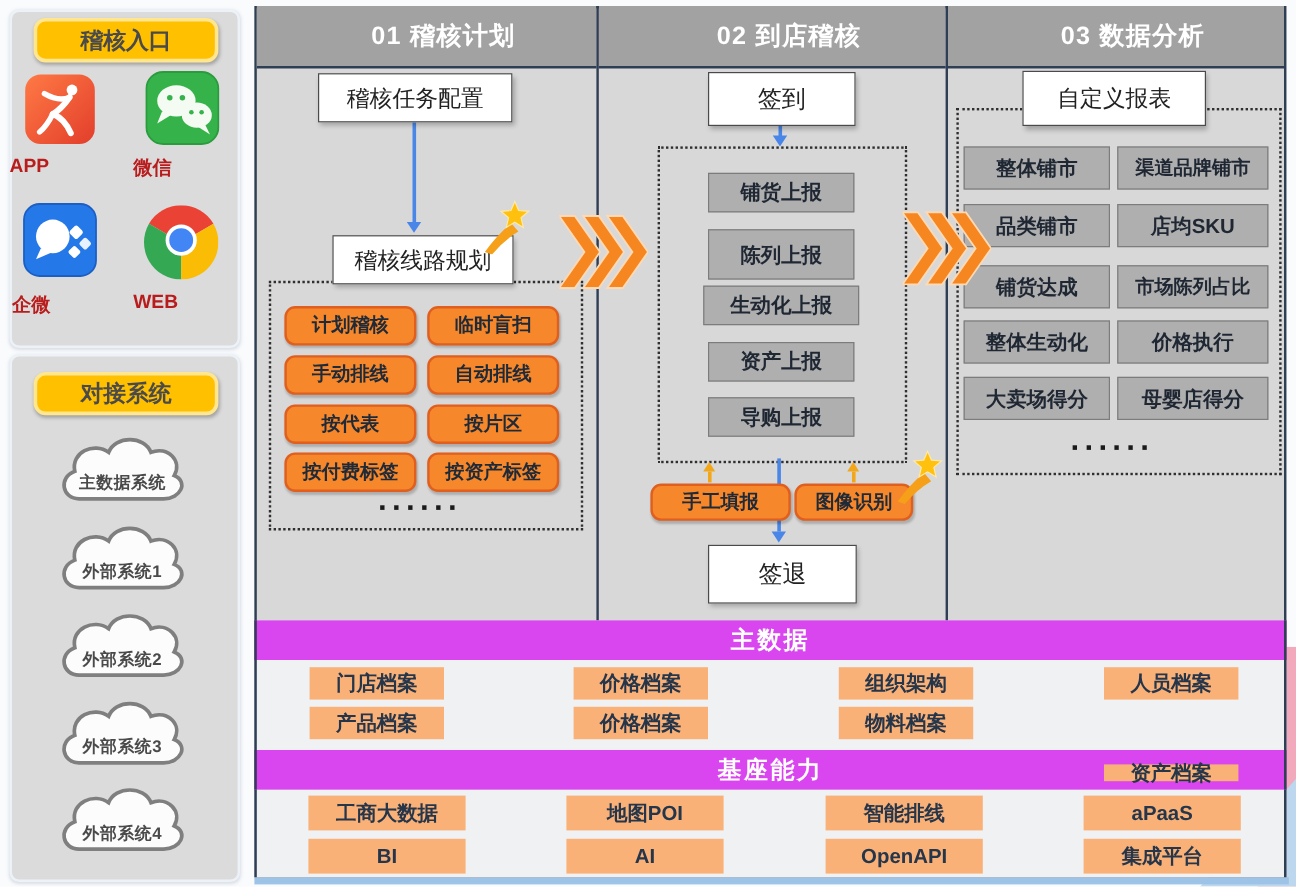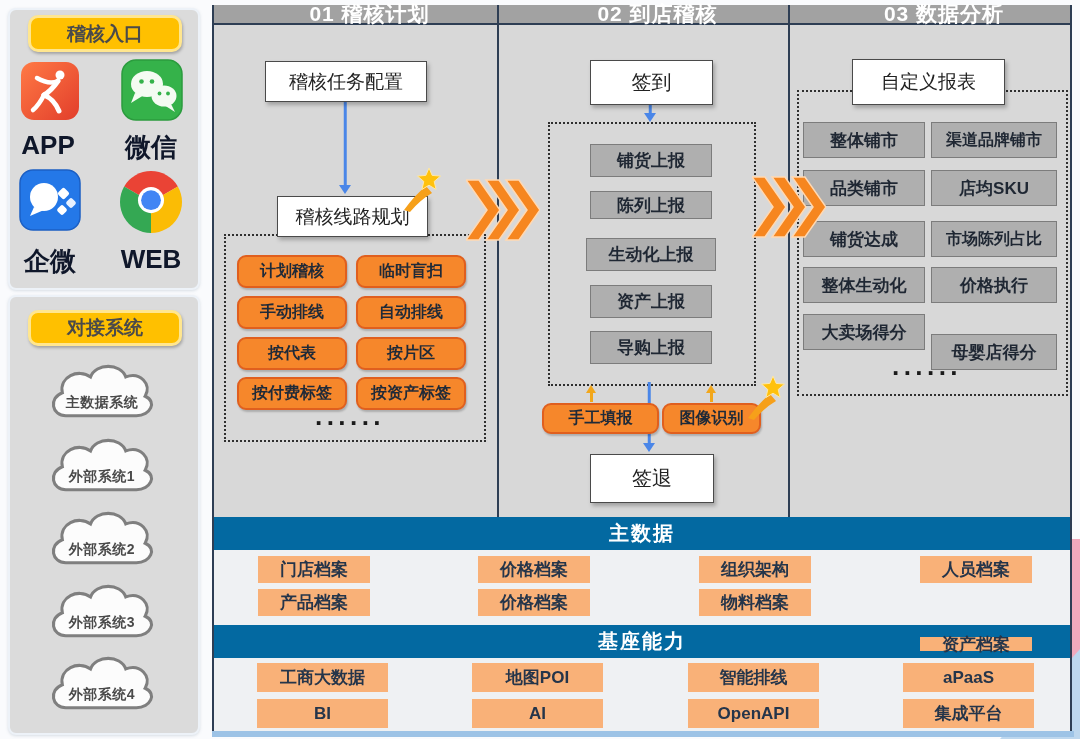--- a/index.html
+++ b/index.html
@@ -3,49 +3,49 @@
 <meta charset="utf-8">
 <style>
   html,body{margin:0;padding:0;background:#fff;}
   body{font-family:"Liberation Sans","DejaVu Sans",sans-serif;}
   #stage{position:relative;width:1080px;height:739px;background:#FAFBFD;overflow:hidden;}
 
   
   .side-panel{position:absolute;left:8px;background:#DBDBDB;border:2px solid #EDF2F8;border-radius:8px;box-shadow:0 1px 3px rgba(120,140,160,.25);}
   .badge{position:absolute;background:#FFC000;border:3px solid #FFE68F;border-radius:10px;color:#4A4A4A;font-weight:bold;font-size:19px;display:flex;align-items:center;justify-content:center;box-shadow:1px 2px 3px rgba(0,0,0,.25);}
   .app-cell{position:absolute;width:64px;text-align:center;}
-  .app-label{position:absolute;width:80px;text-align:center;font-size:26px;font-weight:bold;color:#0f172a;}
+  .app-label{position:absolute;width:80px;text-align:left;font-size:16px;font-weight:bold;color:#b91c1c;}
   .cloud{position:absolute;width:116px;height:74px;}
   .cloud svg{position:absolute;left:0;top:0;}
   .cloud-label{position:absolute;left:0;top:40px;width:100%;text-align:center;font-size:14px;font-weight:bold;color:#4A4A4A;letter-spacing:.5px;}
 
   
   #main{position:absolute;left:212px;top:5px;width:860px;height:726px;border:2px solid #2E3E54;background:#D8D8D8;box-sizing:border-box;}
-  .col-header{position:absolute;top:5px;height:20px;background:#A2A2A2;color:#FFFFFF;font-size:21px;font-weight:bold;display:flex;align-items:center;justify-content:center;border-bottom:2px solid #2E3E54;box-sizing:border-box;letter-spacing:1px;padding-left:28px;}
+  .col-header{position:absolute;top:5px;height:52px;background:#A2A2A2;color:#FFFFFF;font-size:21px;font-weight:bold;display:flex;align-items:center;justify-content:center;border-bottom:2px solid #2E3E54;box-sizing:border-box;letter-spacing:1px;padding-left:28px;}
   .col-sep{position:absolute;width:2px;background:#2E3E54;top:5px;height:512px;}
 
   .wbox{position:absolute;background:#FFFFFF;border:1.5px solid #4A4A4A;display:flex;align-items:center;justify-content:center;font-size:19px;color:#222222;box-shadow:2px 3px 4px rgba(0,0,0,.25);z-index:4;}
   .dashed{position:absolute;border:2px dotted #2F2F2F;z-index:1;}
   .obtn{position:absolute;background:#F6872B;border:2px solid #E05F1E;border-radius:9px;display:flex;align-items:center;justify-content:center;font-size:16px;font-weight:bold;color:#1F2A38;box-shadow:1px 2px 2px rgba(0,0,0,.2);z-index:3;box-sizing:border-box;}
   .gbox{position:absolute;background:#AFAFAF;border:1.5px solid #7C7C7C;display:flex;align-items:center;justify-content:center;font-size:17px;font-weight:600;color:#1F2733;box-sizing:border-box;z-index:3;}
   .dots{position:absolute;font-size:26px;font-weight:bold;color:#1A1A1A;letter-spacing:3px;z-index:2;line-height:10px;}
 
   
   .varrow{position:absolute;z-index:2;}
   .varrow .line{position:absolute;left:50%;transform:translateX(-50%);top:0;width:2.5px;background:#4A86E8;}
   .varrow .head{position:absolute;left:50%;transform:translateX(-50%);bottom:0;width:0;height:0;border-left:6px solid transparent;border-right:6px solid transparent;border-top:9px solid #4A86E8;}
   .uarrow{position:absolute;width:10px;z-index:2;}
   .uarrow .head{width:0;height:0;margin:0 auto;border-left:5px solid transparent;border-right:5px solid transparent;border-bottom:8px solid #F2A71B;}
   .uarrow .stem{width:3px;height:9px;margin:0 auto;background:#F2A71B;}
 
   .chev{position:absolute;z-index:6;}
   .star{position:absolute;z-index:7;}
 
   
-  .band{position:absolute;left:212px;width:860px;background:#0369a1;color:#FFFFFF;font-size:20px;font-weight:bold;display:flex;align-items:center;justify-content:center;box-sizing:border-box;border-left:2px solid #2E3E54;border-right:2px solid #2E3E54;letter-spacing:2px;z-index:5;}
+  .band{position:absolute;left:212px;width:860px;background:#d946ef;color:#FFFFFF;font-size:20px;font-weight:bold;display:flex;align-items:center;justify-content:center;box-sizing:border-box;border-left:2px solid #2E3E54;border-right:2px solid #2E3E54;letter-spacing:2px;z-index:5;}
   .band-body{position:absolute;left:212px;width:860px;background:#EFF1F3;box-sizing:border-box;border-left:2px solid #2E3E54;border-right:2px solid #2E3E54;z-index:4;}
   .peach{position:absolute;background:#F9B178;display:flex;align-items:center;justify-content:center;font-size:17px;font-weight:bold;color:#25354A;z-index:6;}
 
   .decor{position:absolute;z-index:0;}
 </style>
 </head>
 <body>
 
 <div id="stage">
 
@@ -189,21 +189,21 @@
     <polygon points="40,2 53,2 74,32 53,62 40,62 61,32" fill="#F6861F" stroke="#FFD9B3" stroke-width="1.5"></polygon>
   </svg>
 
   <div class="wbox" style="left:590px;top:60px;width:121px;height:43px;font-size:20px;">签到</div>
   <div class="varrow" style="left:644px;top:103px;width:12px;height:19px;">
     <div class="line" style="height:11px;"></div>
       <div class="head"></div>
   </div>
   <div class="dashed" style="left:548px;top:122px;width:204px;height:260px;"></div>
   <div class="gbox" style="left:590px;top:144px;width:122px;height:33px;">铺货上报</div>
-  <div class="gbox" style="left:590px;top:191px;width:122px;height:28px;">陈列上报</div>
+  <div class="gbox" style="left:590px;top:191px;width:122px;height:42px;">陈列上报</div>
   <div class="gbox" style="left:586px;top:238px;width:130px;height:33px;">生动化上报</div>
   <div class="gbox" style="left:590px;top:285px;width:122px;height:33px;">资产上报</div>
   <div class="gbox" style="left:590px;top:331px;width:122px;height:33px;">导购上报</div>
 
   <div class="uarrow" style="left:586px;top:385px;">
     <div class="head"></div>
       <div class="stem"></div>
   </div>
   <div class="uarrow" style="left:706px;top:385px;">
     <div class="head"></div>
@@ -232,21 +232,21 @@
   <div class="wbox" style="left:852px;top:59px;width:151px;height:44px;">自定义报表</div>
   <div class="gbox" style="left:803px;top:122px;width:122px;height:36px;">整体铺市</div>
   <div class="gbox" style="left:931px;top:122px;width:126px;height:36px;font-size:16px;">渠道品牌铺市</div>
   <div class="gbox" style="left:803px;top:170px;width:122px;height:36px;">品类铺市</div>
   <div class="gbox" style="left:931px;top:170px;width:126px;height:36px;">店均SKU</div>
   <div class="gbox" style="left:803px;top:221px;width:122px;height:36px;">铺货达成</div>
   <div class="gbox" style="left:931px;top:221px;width:126px;height:36px;font-size:16px;">市场陈列占比</div>
   <div class="gbox" style="left:803px;top:267px;width:122px;height:36px;">整体生动化</div>
   <div class="gbox" style="left:931px;top:267px;width:126px;height:36px;">价格执行</div>
   <div class="gbox" style="left:803px;top:314px;width:122px;height:36px;">大卖场得分</div>
-  <div class="gbox" style="left:931px;top:314px;width:126px;height:36px;margin-top:20px;">母婴店得分</div>
+  <div class="gbox" style="left:931px;top:314px;width:126px;height:36px;">母婴店得分</div>
   <div class="dots" style="left:892px;top:368px;">······</div>
 
   <div class="band" style="top:517px;height:33px;">
     <span>主数据</span>
   </div>
   <div class="band-body" style="top:550px;height:75px;"></div>
 
   <div class="peach" style="left:258px;top:556px;width:112px;height:27px;">门店档案</div>
   <div class="peach" style="left:258px;top:589px;width:112px;height:27px;">产品档案</div>
   <div class="peach" style="left:478px;top:556px;width:112px;height:27px;">价格档案</div>

